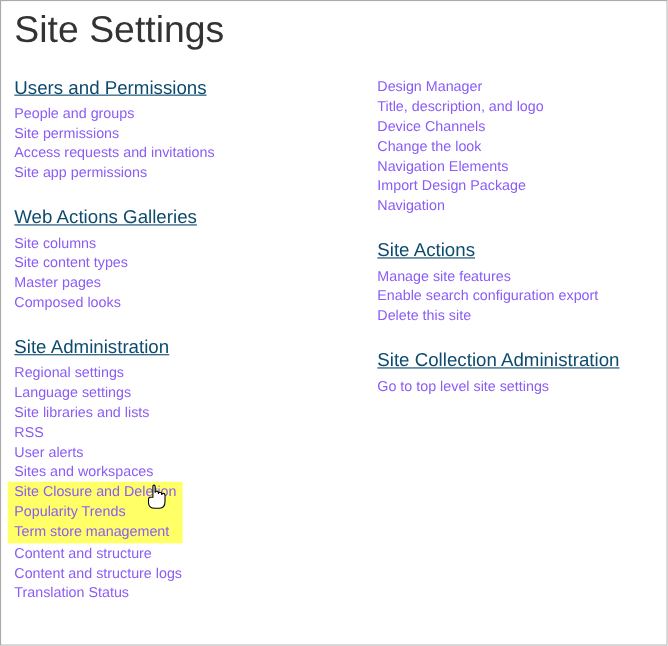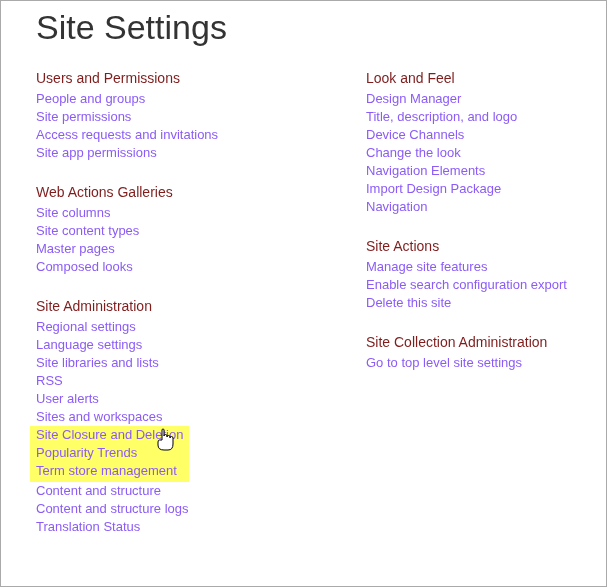--- a/index.html
+++ b/index.html
@@ -9,21 +9,21 @@
     height: 587px;
     background: #fff;
     font-family: "Segoe UI", "Segoe UI Light", Arial, sans-serif;
     overflow: hidden;
   }
   .frame {
     box-sizing: border-box;
     width: 607px;
     height: 587px;
     border: 1px solid #aaa;
-    padding: 8px 20px 0 35px;
+    padding: 8px 20px 0 12px;
     position: relative;
   }
   h1.page-title {
     font-size: 34px;
     font-weight: 200;
     color: #333;
     margin: 0 0 24px 0;
     line-height: 1.1;
   }
   .columns {
@@ -32,24 +32,25 @@
   }
   .col {
     flex: 0 0 auto;
   }
   .col-left  { width: 330px; }
   .col-right { width: 240px; }
   .section {
     margin-bottom: 22px;
   }
   .sec-head {
-    font-size: 14px;
+    font-size: 17px;
     font-weight: 400;
-    color: #7f1d1d;
+    color: #0c4a6e;
     margin: 0 0 4px 0;
+    text-decoration: underline;
   }
   .link {
     display: block;
     font-size: 13px;
     line-height: 18px;
     color: #8b5cf6;
     text-decoration: none;
     cursor: pointer;
   }
   .highlight-block {
@@ -98,21 +99,20 @@
           <div><span class="highlight-block"><a class="link">Site Closure and Deletion</a><a class="link">Popularity Trends</a><svg class="cursor" width="20" height="24" viewBox="0 0 20 24">
                 <path d="M6 2 L6 12 L3.5 12 Q2 12 2 14 L2 17 Q2 22 8 22 L12 22 Q17 22 17 16 L17 10 Q17 8.5 15.5 8.5 Q14 8.5 14 10 L14 9 Q14 7.5 12.5 7.5 Q11 7.5 11 9 L11 8 Q11 6.5 9.5 6.5 Q8 6.5 8 8 L8 2 Q8 1 7 1 Q6 1 6 2 Z" fill="#fff" stroke="#000" stroke-width="1"></path>
               </svg><a class="link">Term store management</a></span></div>
           <a class="link">Content and structure</a>
           <a class="link">Content and structure logs</a>
           <a class="link">Translation Status</a>
         </div>
       </div>
     <div class="col col-right" id="col-right">
         <div class="section">
-          <div class="sec-head">Look and Feel</div>
           <a class="link">Design Manager</a>
           <a class="link">Title, description, and logo</a>
           <a class="link">Device Channels</a>
           <a class="link">Change the look</a>
           <a class="link">Navigation Elements</a>
           <a class="link">Import Design Package</a>
           <a class="link">Navigation</a>
         </div>
         <div class="section">
           <div class="sec-head">Site Actions</div>

